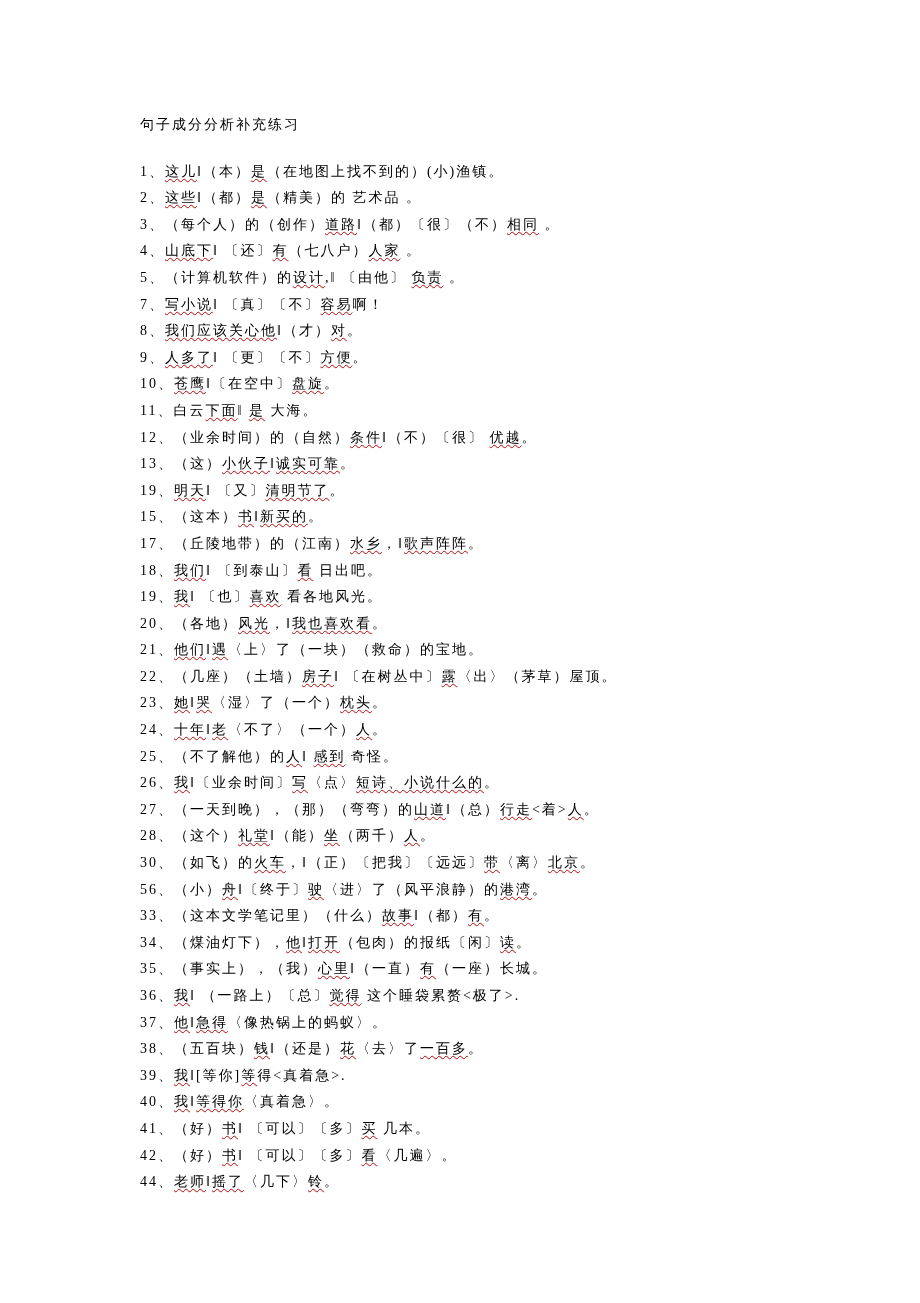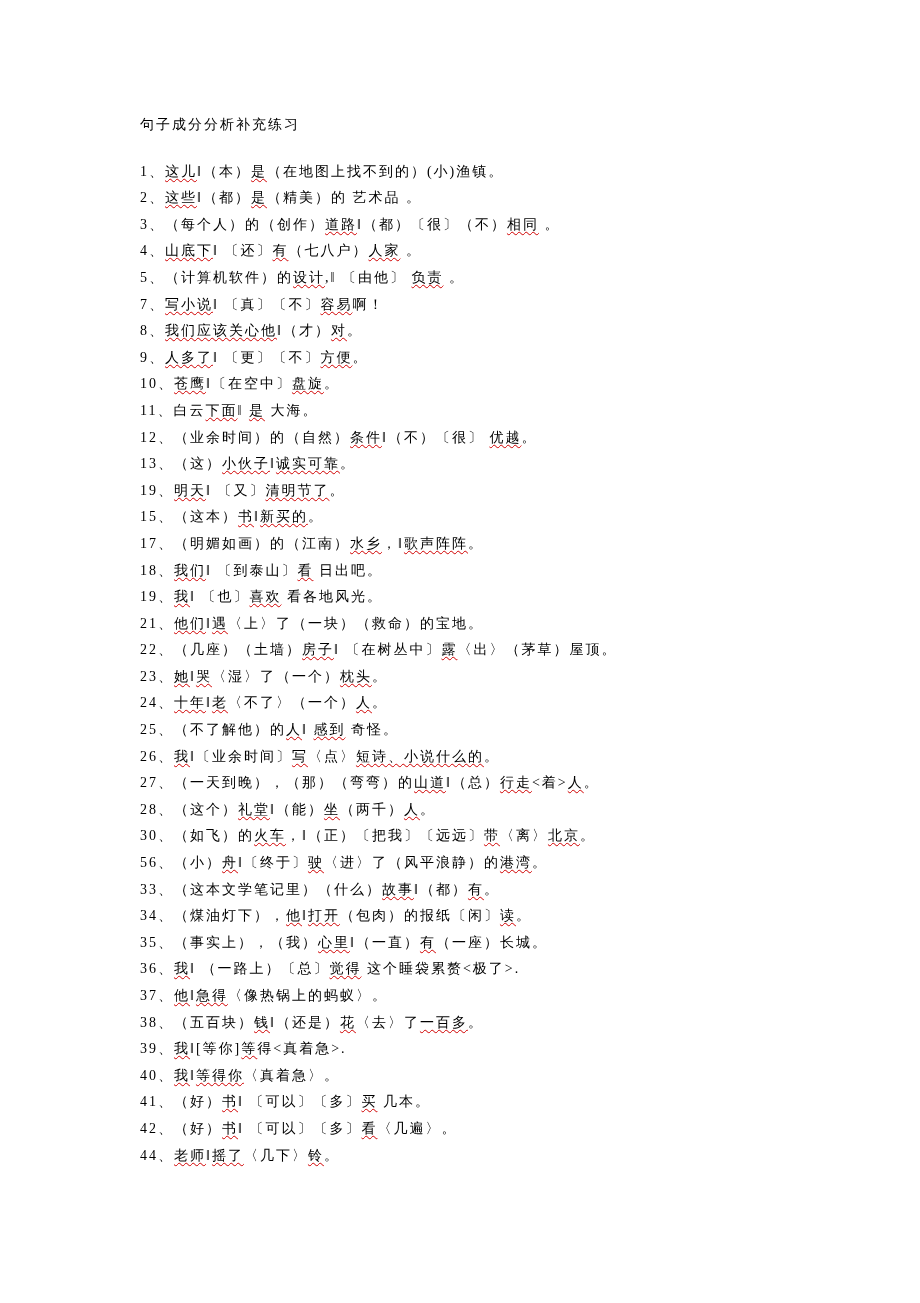--- a/index.html
+++ b/index.html
@@ -53,23 +53,24 @@
       <div class="line"><span>5、</span><span>（计算机软件）的</span><span class="wavy">设计</span><span>,‖ 〔由他〕 </span><span class="wavy">负责</span><span> 。</span></div>
       <div class="line"><span>7、</span><span class="wavy">写小说</span><span>‖ 〔真〕〔不〕</span><span class="wavy">容易</span><span>啊！</span></div>
       <div class="line"><span>8、</span><span class="wavy">我们应该关心他</span><span>‖（才）</span><span class="wavy">对</span><span>。</span></div>
       <div class="line"><span>9、</span><span class="wavy">人多了</span><span>‖ 〔更〕〔不〕</span><span class="wavy">方便</span><span>。</span></div>
       <div class="line"><span>10、</span><span class="wavy">苍鹰</span><span>‖〔在空中〕</span><span class="wavy">盘旋</span><span>。</span></div>
       <div class="line"><span>11、</span><span>白云</span><span class="wavy">下面</span><span>‖ </span><span class="wavy">是</span><span> </span><span class="ul">大海</span><span>。</span></div>
       <div class="line"><span>12、</span><span>（业余时间）的（自然）</span><span class="wavy">条件</span><span>‖（不）〔很〕 </span><span class="wavy">优越</span><span>。</span></div>
       <div class="line"><span>13、</span><span>（这）</span><span class="wavy">小伙子</span><span>‖</span><span class="wavy">诚实可靠</span><span>。</span></div>
       <div class="line"><span>19、</span><span class="wavy">明天</span><span>‖ 〔又〕</span><span class="wavy">清明节了</span><span>。</span></div>
       <div class="line"><span>15、</span><span>（这本）</span><span class="wavy">书</span><span>‖</span><span class="wavy">新买的</span><span>。</span></div>
-      <div class="line"><span>17、</span><span>（明媚如画）的（江南）</span><span class="wavy">水乡</span><span>，‖</span><span class="wavy">歌声阵阵</span><span>。</span></div>
+      <div class="line"><span>17、</span><span>（丘陵地带）的（江南）</span><span class="wavy">水乡</span><span>，‖</span><span class="wavy">歌声阵阵</span><span>。</span></div>
       <div class="line"><span>18、</span><span class="wavy">我们</span><span>‖ 〔到泰山〕</span><span class="wavy">看</span><span> </span><span class="ul">日出</span><span>吧。</span></div>
       <div class="line"><span>19、</span><span class="wavy">我</span><span>‖ 〔也〕</span><span class="wavy">喜欢</span><span> </span><span class="ul">看各地风光</span><span>。</span></div>
+      <div class="line"><span>20、</span><span>（各地）</span><span class="wavy">风光</span><span>，‖</span><span class="wavy">我也喜欢看</span><span>。</span></div>
       <div class="line"><span>21、</span><span class="wavy">他们</span><span>‖</span><span class="wavy">遇</span><span>〈上〉了（一块）（救命）的</span><span class="ul">宝地</span><span>。</span></div>
       <div class="line"><span>22、</span><span>（几座）（土墙）</span><span class="wavy">房子</span><span>‖ 〔在树丛中〕</span><span class="wavy">露</span><span>〈出〉（茅草）</span><span class="ul">屋顶</span><span>。</span></div>
       <div class="line"><span>23、</span><span class="wavy">她</span><span>‖</span><span class="wavy">哭</span><span>〈湿〉了（一个）</span><span class="wavy">枕头</span><span>。</span></div>
       <div class="line"><span>24、</span><span class="wavy">十年</span><span>‖</span><span class="wavy">老</span><span>〈不了〉（一个）</span><span class="wavy">人</span><span>。</span></div>
       <div class="line"><span>25、</span><span>（不了解他）的</span><span class="wavy">人</span><span>‖  </span><span class="wavy">感到</span><span> </span><span class="ul">奇怪</span><span>。</span></div>
       <div class="line"><span>26、</span><span class="wavy">我</span><span>‖〔业余时间〕</span><span class="wavy">写</span><span>〈点〉</span><span class="wavy">短诗、小说什么的</span><span>。</span></div>
       <div class="line"><span>27、</span><span>（一天到晚），（那）（弯弯）的</span><span class="wavy">山道</span><span>‖（总）</span><span class="wavy">行走</span><span>&lt;着&gt;</span><span class="wavy">人</span><span>。</span></div>
       <div class="line"><span>28、</span><span>（这个）</span><span class="wavy">礼堂</span><span>‖（能）</span><span class="wavy">坐</span><span>（两千）</span><span class="wavy">人</span><span>。</span></div>
       <div class="line"><span>30、</span><span>（如飞）的</span><span class="wavy">火车</span><span>，‖（正）〔把我〕〔远远〕</span><span class="wavy">带</span><span>〈离〉</span><span class="wavy">北京</span><span>。</span></div>
       <div class="line"><span>56、</span><span>（小）</span><span class="wavy">舟</span><span>‖〔终于〕</span><span class="wavy">驶</span><span>〈进〉了（风平浪静）的</span><span class="wavy">港湾</span><span>。</span></div>

